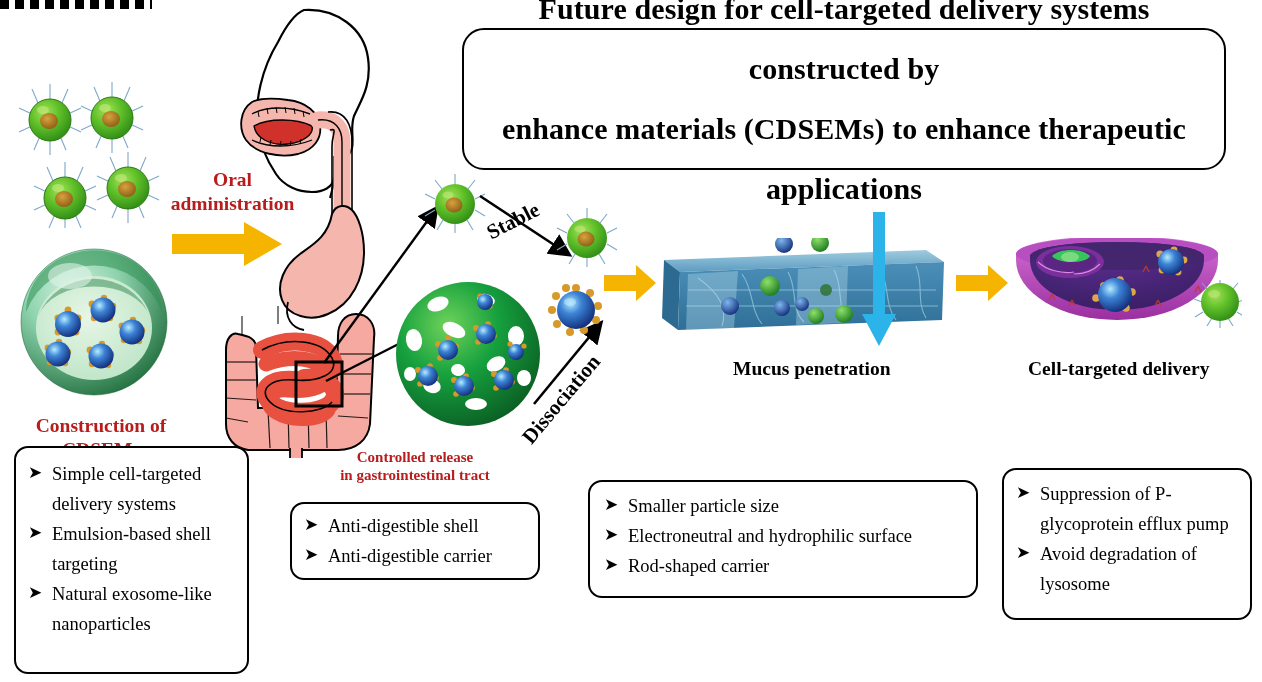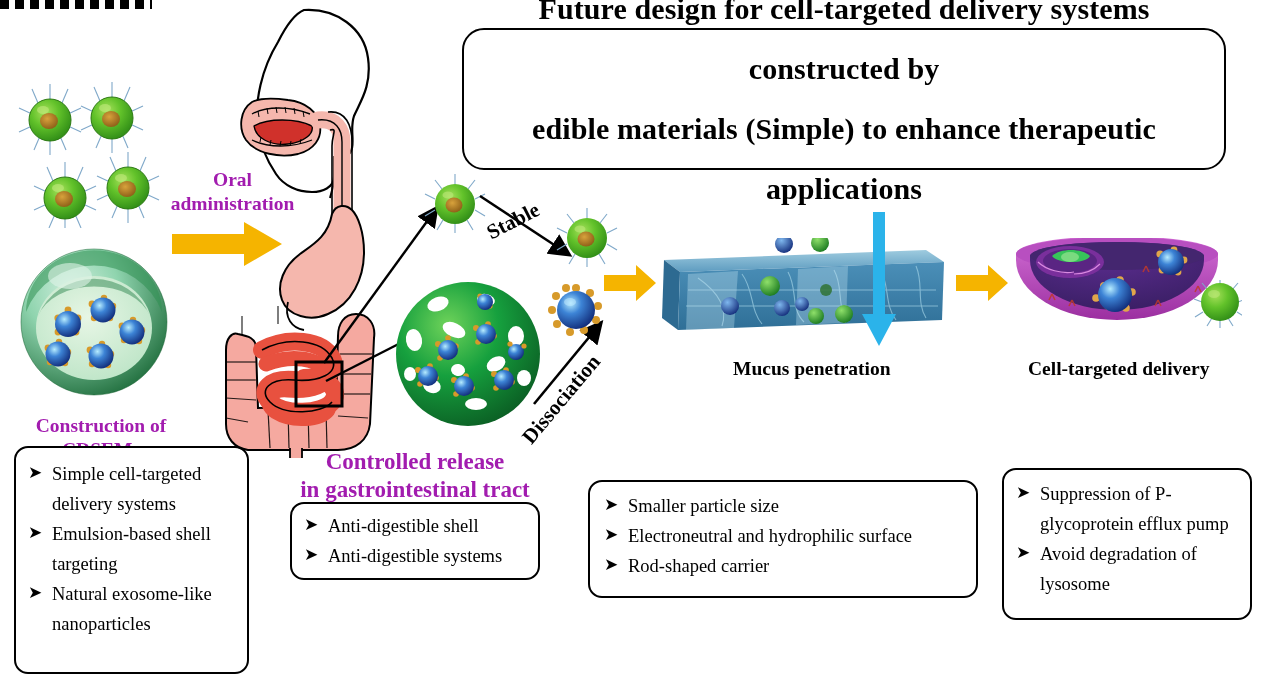--- a/index.html
+++ b/index.html
@@ -28,21 +28,21 @@
     font-size:17px;line-height:1.62;
   }
 
   
   .heading{
     position:absolute;
     font-weight:bold;
     font-family:"Liberation Serif",serif;
     text-align:center;
     line-height:1.22;
-    color:#a21caf;
+    color:#b91c1c;
   }
 
   
   #title-banner{
     left:462px;top:28px;width:764px;height:142px;
     border:2.5px solid #000;border-radius:22px;
     display:flex;align-items:center;justify-content:center;
   }
   #title-banner .ttext{
     font-size:30px;font-weight:bold;text-align:center;
@@ -79,21 +79,21 @@
     position:absolute;font-weight:bold;font-size:19.5px;
     font-family:"Liberation Serif",serif;white-space:nowrap;
   }
 </style>
 </head>
 <body>
 
 <div class="rbox" id="title-banner">
   <div class="ttext">
     <div>Future design for cell-targeted delivery systems constructed by</div>
-    <div>edible materials (Simple) to enhance therapeutic applications</div>
+    <div>enhance materials (CDSEMs) to enhance therapeutic applications</div>
   </div>
 </div>
 
 <svg class="abs" style="left:18px;top:68px;" width="170" height="160" viewBox="0 0 170 160">
   <defs>
     <radialGradient id="gGreen" cx="38%" cy="32%" r="72%">
       <stop offset="0%" stop-color="#a6e05a"></stop>
       <stop offset="45%" stop-color="#62c22a"></stop>
       <stop offset="100%" stop-color="#2f8c16"></stop>
     </radialGradient>
@@ -363,33 +363,33 @@
 <svg class="abs" style="left:300px;top:195px;" width="170" height="200" viewBox="0 0 170 200">
   <defs>
     <marker id="ah" markerWidth="9" markerHeight="9" refX="7" refY="4.5" orient="auto">
       <path d="M0 0 L9 4.5 L0 9 Z" fill="#000"></path>
     </marker>
   </defs>
   <line x1="24" y1="168" x2="136" y2="14" stroke="#000" stroke-width="2.4" marker-end="url(#ah)"></line>
   <line x1="26" y1="186" x2="128" y2="134" stroke="#000" stroke-width="2.4" marker-end="url(#ah)"></line>
 </svg>
 
-<div class="heading" style="left:280px;top:448px;width:270px;font-size:23px;">
+<div class="heading" style="left:280px;top:448px;width:270px;font-size:15px;">
   <div>Controlled release</div>
   <div>in gastrointestinal tract</div>
 </div>
 
 <div class="rbox" style="left:290px;top:502px;width:250px;height:78px;padding:8px 10px 0 10px;">
   <ul>
     <li>
       <span class="bullet">➤</span>
       <span>Anti-digestible shell</span></li>
     <li>
       <span class="bullet">➤</span>
-      <span>Anti-digestible systems</span></li>
+      <span>Anti-digestible carrier</span></li>
   </ul>
 </div>
 
 <svg class="abs" style="left:424px;top:172px;" width="62" height="62" viewBox="0 0 62 62">
   <g stroke="#7fa8c9" stroke-width="1.1">
     <line x1="31" y1="12" x2="31" y2="2"></line>
       <line x1="44" y1="17" x2="51" y2="8"></line>
     <line x1="18" y1="17" x2="11" y2="8"></line>
       <line x1="11" y1="27" x2="1" y2="22"></line>
     <line x1="51" y1="27" x2="61" y2="22"></line>

